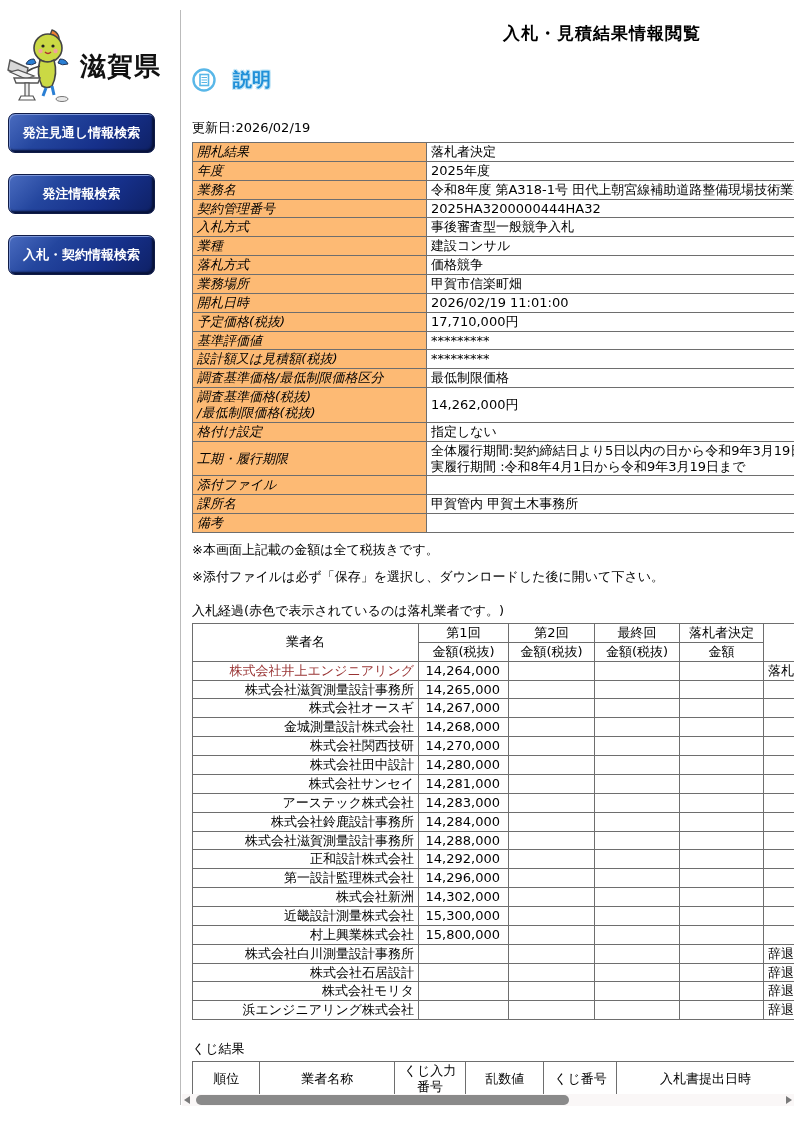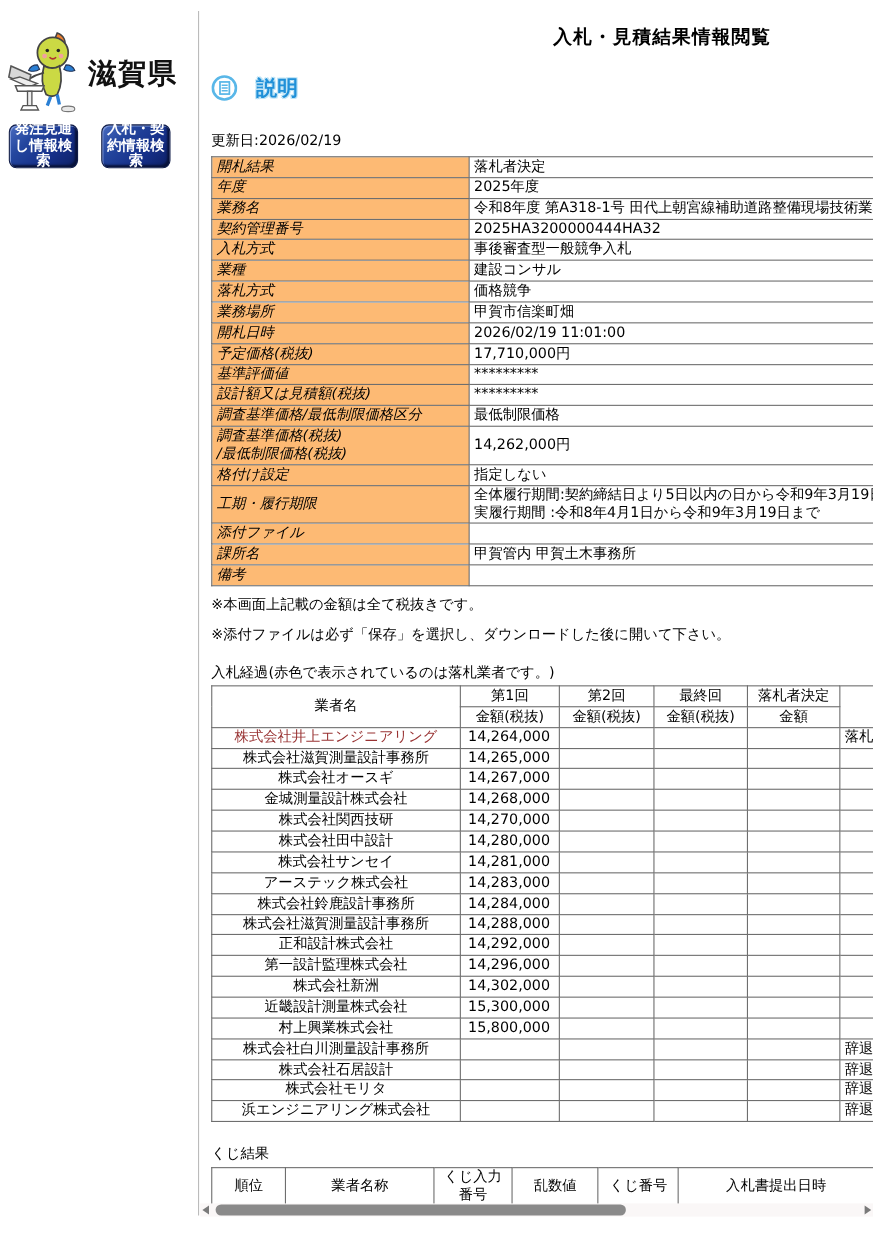--- a/index.html
+++ b/index.html
@@ -4,21 +4,21 @@
 <style>
   html,body{margin:0;padding:0;background:#fff;}
   body{width:794px;height:1123px;position:relative;overflow:hidden;
        font-family:"DejaVu Sans","Liberation Sans",sans-serif;font-size:13px;color:#000;}
 
   
   .sidebar{position:absolute;left:0;top:0;width:180px;height:1123px;background:#fff;}
   .logo{position:absolute;left:6px;top:24px;width:170px;height:84px;display:flex;align-items:center;font-family:Liberation Mono, monospace;}
   .logo svg{flex:0 0 auto;}
   .pref-name{font-size:26px;font-weight:600;color:#111;letter-spacing:1px;margin-left:2px;}
-  .nav{position:absolute;left:8px;top:113px;width:147px;display:flex;flex-direction:row;gap:21px;}
+  .nav{position:absolute;left:8px;top:113px;width:147px;display:flex;flex-direction:column;gap:21px;}
   .navbtn{height:38px;border-radius:7px;display:flex;align-items:center;justify-content:center;
           text-align:center;color:#fff;font-weight:bold;font-size:13px;line-height:1.15;
           white-space:pre-line;cursor:pointer;
           background:linear-gradient(135deg,#4a6cc0 0%,#24469e 30%,#16308a 65%,#0e2064 100%);
           border:1px solid #101c48;
           box-shadow:inset 1px 1px 0 #7d97d8, inset -2px -2px 2px #081238;}
   .divider{position:absolute;left:180px;top:10px;width:1px;height:1095px;background:#bbb;}
 
   
   .viewport{position:absolute;left:181px;top:4px;width:613px;height:1112px;overflow:hidden;}
@@ -34,21 +34,21 @@
 
   .details{width:810px;}
   .details td.dl{width:225px;background:#fdba74;font-style:italic;}
   .details td.dv{}
 
   .note{margin:8px 0 9px 0;font-size:13px;}
   .caption{margin:16px 0 3px 0;font-size:13px;}
 
   .bidtbl{width:640px;}
   .bidtbl th{text-align:center;font-weight:normal;}
-  .bidtbl td.v{text-align:center;}
+  .bidtbl td.v{text-align:right;}
   .bidtbl td.v.win{color:#993333;}
   .bidtbl td.num{text-align:right;padding-right:8px;}
   .bidtbl td.res{text-align:left;}
   .bidtbl td{height:15px;}
 
   .lottbl{width:668px;margin-top:2px;}
   .lottbl th{text-align:center;height:30px;}
 
   
   .hscroll{position:absolute;left:182px;bottom:17px;width:612px;height:12px;display:flex;align-items:center;background:#faf7f7;}
@@ -87,20 +87,21 @@
 
       <path d="M8 52 L34 52 L32 57 L10 57 Z" fill="#fff" stroke="#555" stroke-width="1.4"></path>
       <rect x="19" y="57" width="4" height="14" fill="#eee" stroke="#555" stroke-width="1.2"></rect>
       <path d="M13 74 L29 74 L27 70 L15 70 Z" fill="#fff" stroke="#555" stroke-width="1.2"></path>
       <ellipse cx="56" cy="73" rx="6" ry="2.5" fill="#e8e8e8" stroke="#777" stroke-width="1"></ellipse>
     </svg>
     <span class="pref-name">滋賀県</span>
   </div>
   <div class="nav">
       <div class="navbtn">発注見通し情報検索</div>
+      <div class="navbtn">発注情報検索</div>
       <div class="navbtn">入札・契約情報検索</div>
     </div>
 </div>
 
 <div class="divider"></div>
 
 <div class="viewport">
   <div class="inner">
 
     <div class="page-title">入札・見積結果情報閲覧</div>

